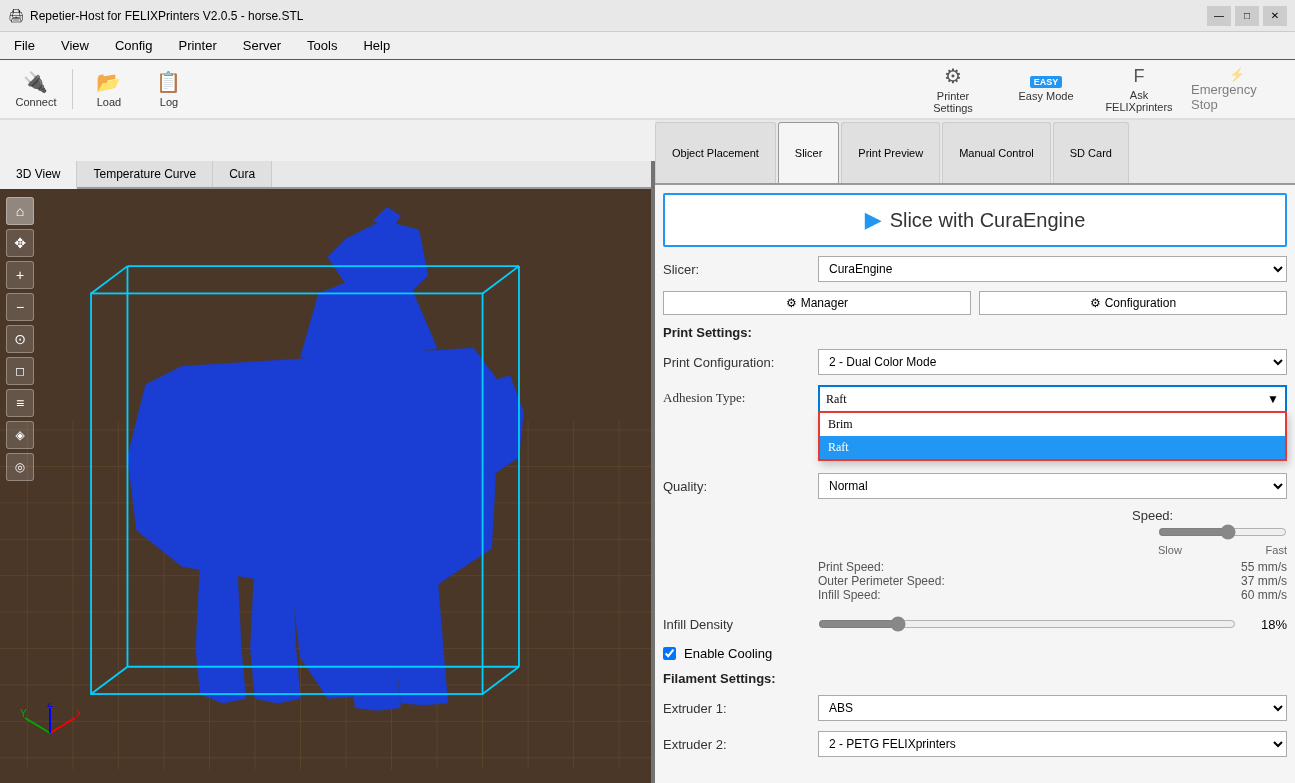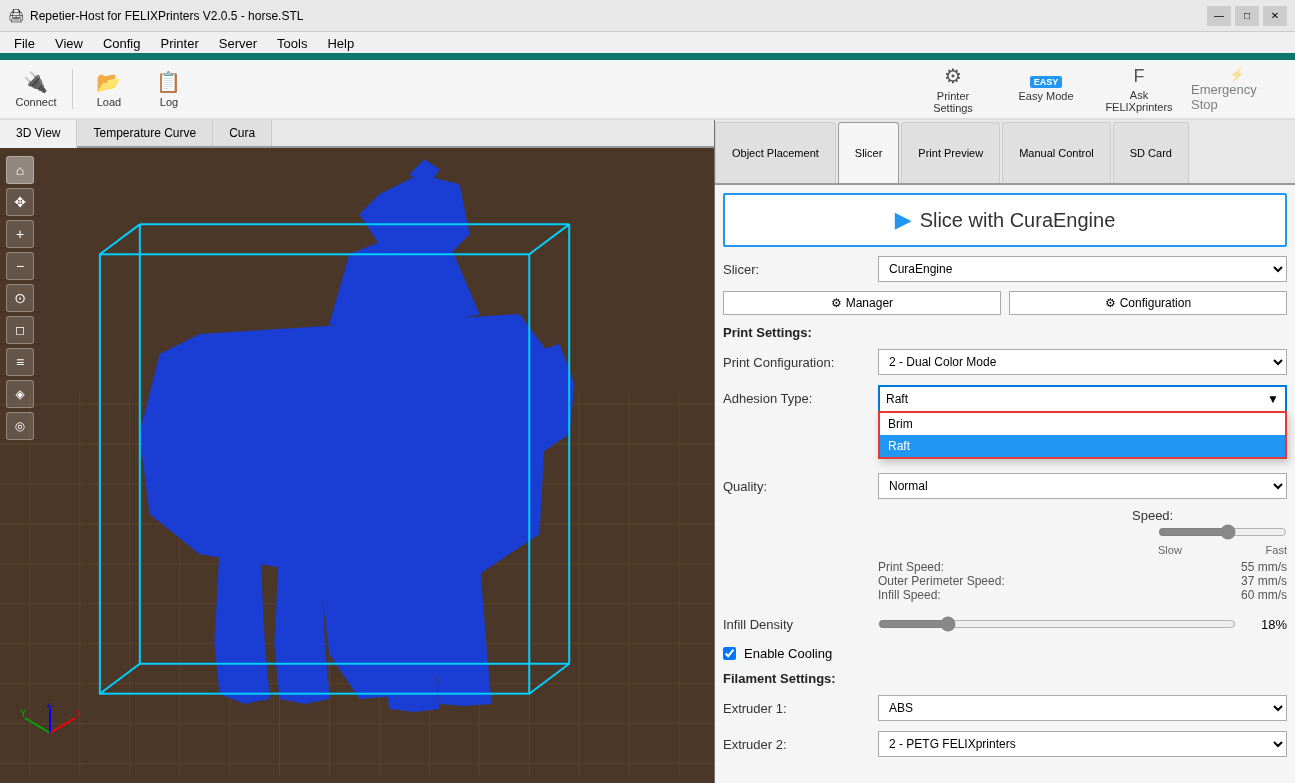--- a/index.html
+++ b/index.html
@@ -17,23 +17,24 @@
     .title-bar-icon { width: 16px; height: 16px; margin-right: 6px; }
     .title-bar-text { font-size: 12px; flex: 1; }
     .title-bar-controls { display: flex; gap: 4px; }
     .title-bar-btn { width: 24px; height: 20px; background: #ccc; border: none; cursor: pointer; display: flex; align-items: center; justify-content: center; font-size: 10px; }
 
     
     .menu-bar {
       background: #f0f0f0;
       height: 28px;
       display: flex;
-      align-items: flex-start;
+      align-items: center;
       padding: 0 4px;
-      border-bottom: 7px solid #0f766e;
+      border-bottom: 1px solid #0f766e;
+      gap: 6px;
     }
     .menu-item { padding: 4px 10px; cursor: pointer; font-size: 13px; }
 
     
     .toolbar {
       background: #f5f5f5;
       height: 60px;
       display: flex;
       align-items: center;
       padding: 0 8px;
@@ -100,24 +101,25 @@
     }
 
     
     .main-content {
       display: flex;
       height: calc(783px - 32px - 28px - 60px);
     }
 
     
     .left-panel {
-      width: 715px;
+      width: 655px;
       display: flex;
       flex-direction: column;
-      border-right: 1px solid #737373;
+      border-right: 4px solid #737373;
+      margin-top: 41px;
     }
 
     .view-tabs {
       display: flex;
       background: #e8e8e8;
       border-bottom: 2px solid #999;
     }
     .view-tab {
       padding: 6px 16px;
       cursor: pointer;
@@ -553,21 +555,21 @@
 
         <div class="form-row">
           <span class="form-label">Print Configuration:</span>
           <div class="form-control">
             <select>
               <option>2 - Dual Color Mode</option>
             </select>
           </div>
         </div>
 
-        <div class="form-row" style="position:relative; z-index:10;">
+        <div class="form-row" style="position:relative; z-index:10;font-family:Liberation Serif, serif;">
           <span class="form-label">Adhesion Type:</span>
           <div class="adhesion-dropdown-wrapper">
             <div class="adhesion-select-display">
               <span>Raft</span>
               <span>▼</span>
             </div>
             <div class="dropdown-open-list">
               <div class="dropdown-item">Brim</div>
               <div class="dropdown-item selected">Raft</div>
             </div>

